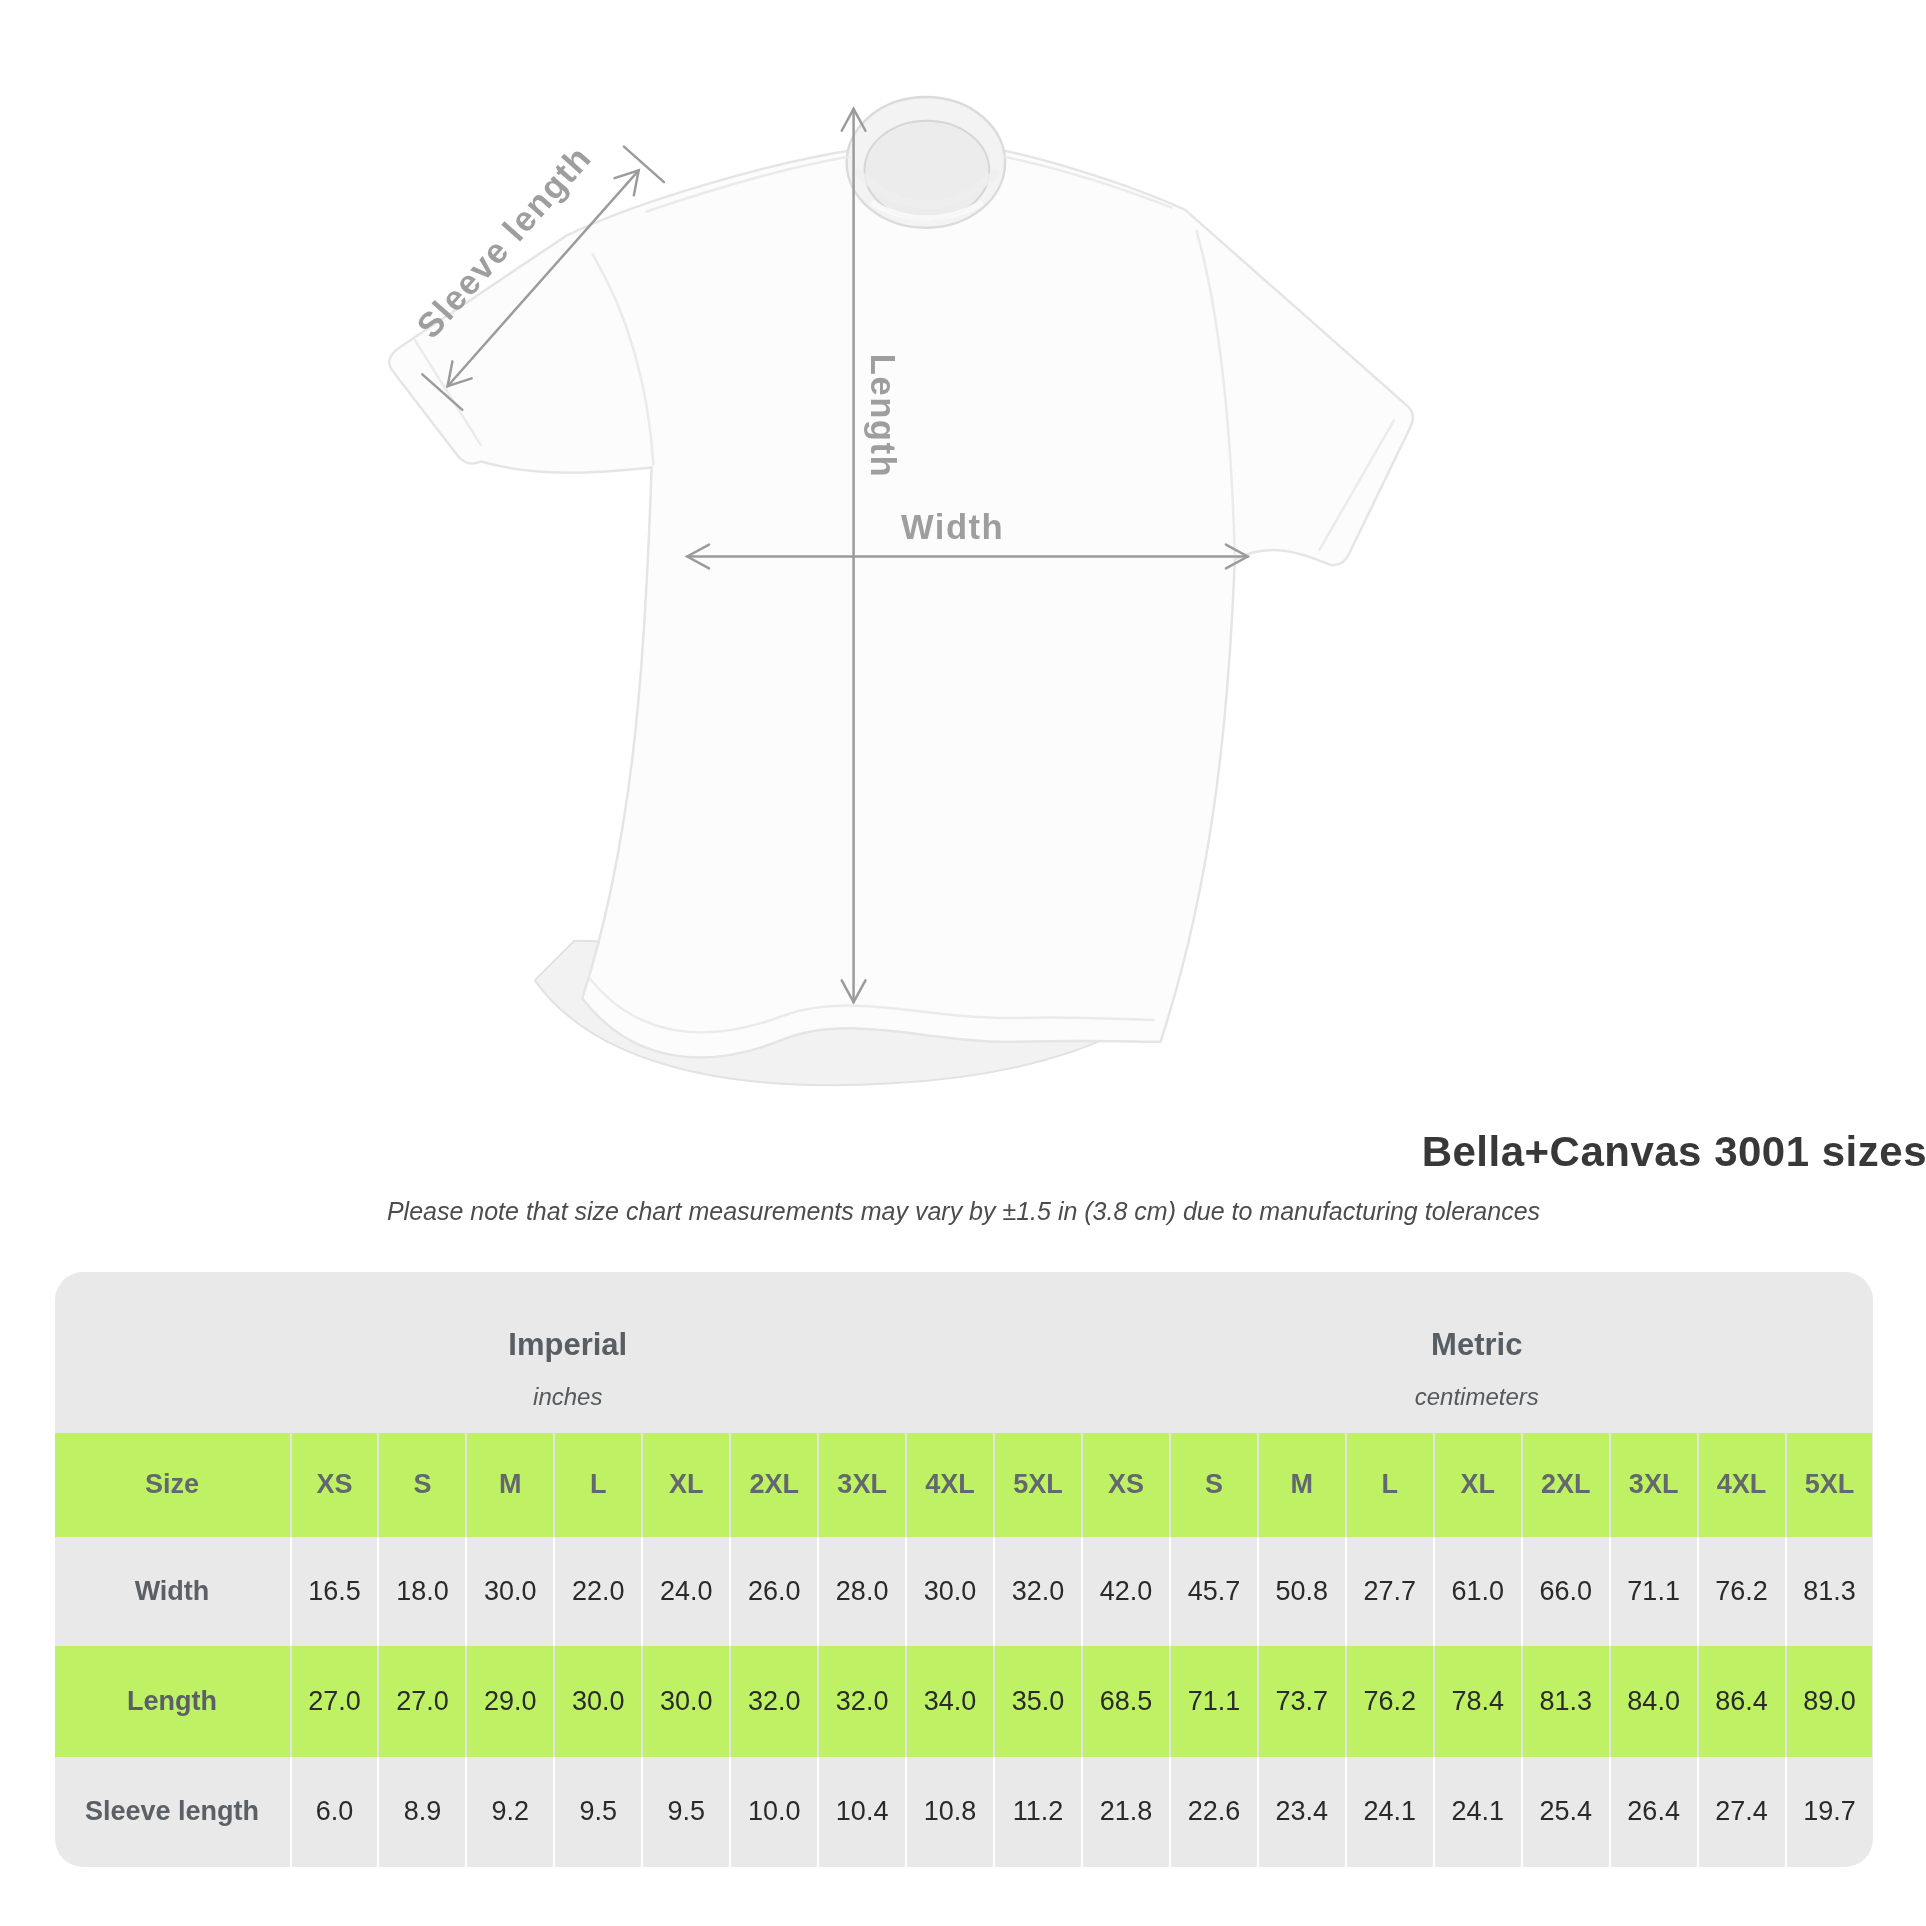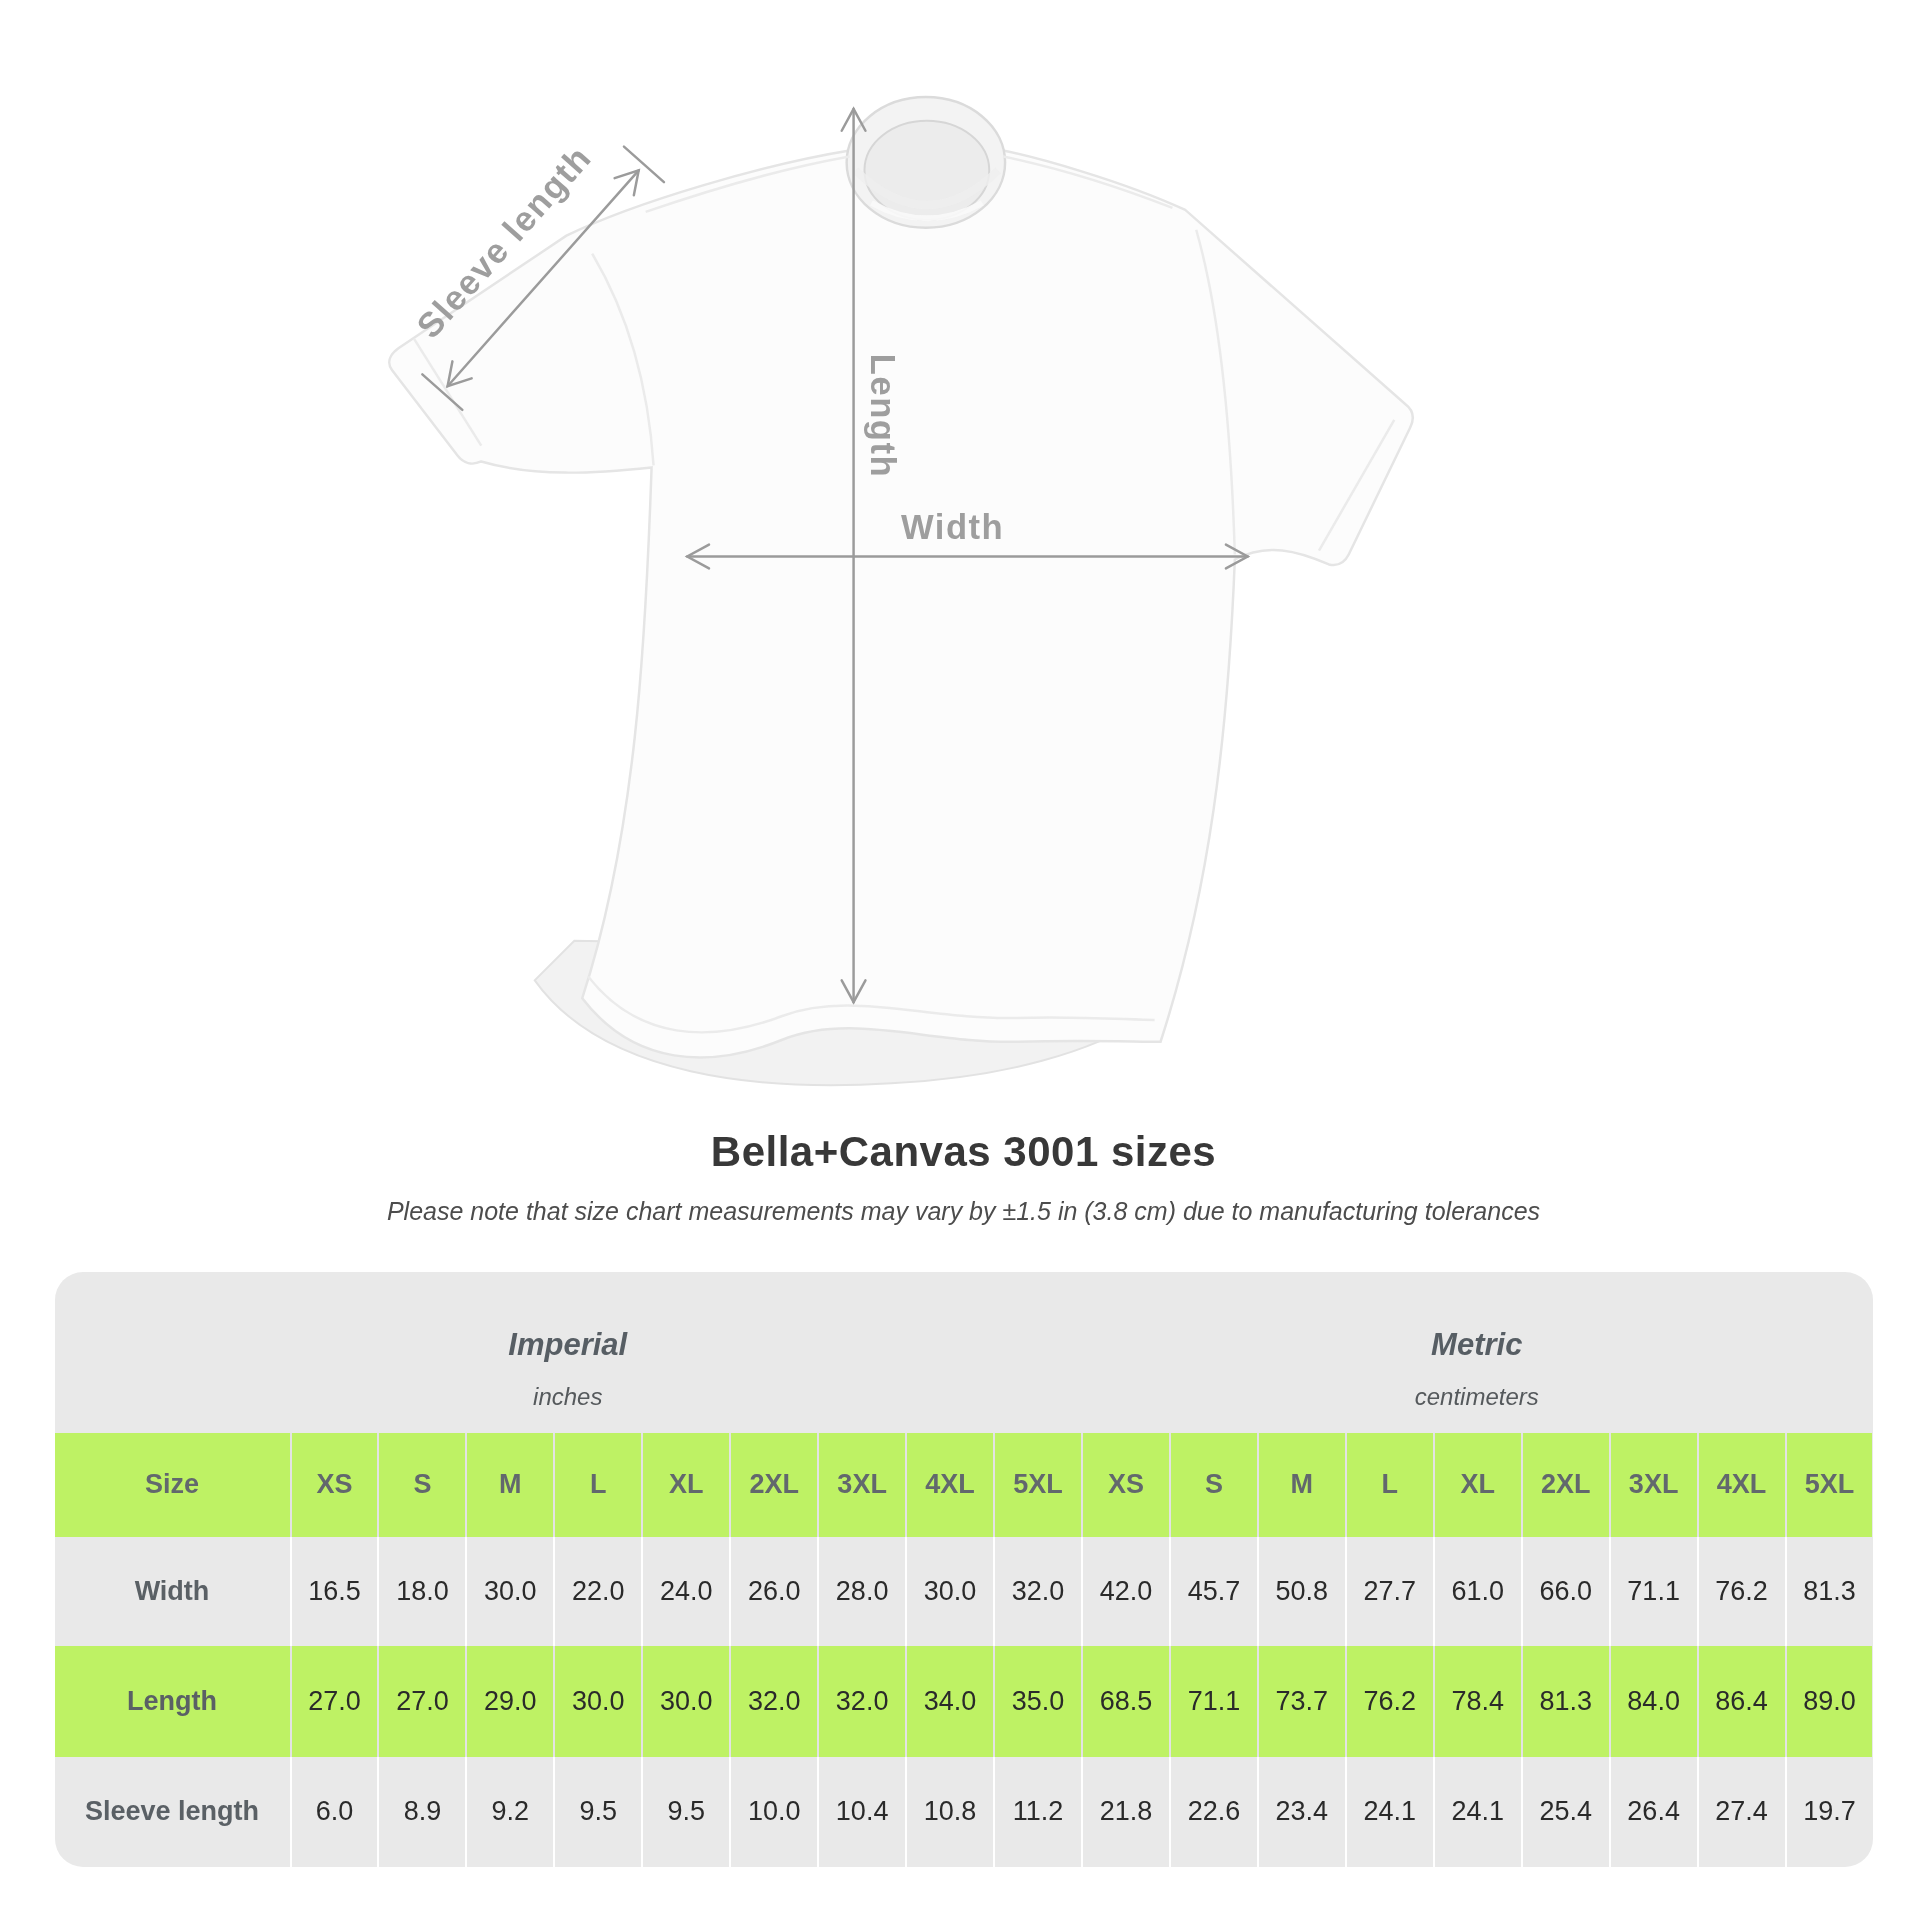--- a/index.html
+++ b/index.html
@@ -5,21 +5,21 @@
   html,body{margin:0;padding:0;background:#ffffff;}
   body{
     width:1927px;height:1927px;
     font-family:"Liberation Sans",sans-serif;
     position:relative;overflow:hidden;
   }
   .shirt-svg{display:block;width:1927px;height:1119px;}
 
   .page-title{
     margin:8px 0 0 0;
-    text-align:center;
+    text-align:right;
     font-size:42px;line-height:1.2;font-weight:bold;
     color:#383838;letter-spacing:0.5px;
   }
   .page-subtitle{
     margin:18px 0 0 0;
     text-align:center;
     font-style:italic;
     font-size:25px;line-height:1.3;
     color:#4c4c4c;
   }
@@ -35,21 +35,21 @@
     grid-template-columns:235px repeat(18, 1fr);
     grid-template-rows:161px 104px 109px 111px 110px;
   }
   .group-cell{
     display:flex;flex-direction:column;align-items:center;
     padding-top:55px;box-sizing:border-box;
   }
   .group-imperial{grid-column:1 / span 10;}
   .group-metric{grid-column:11 / span 9;}
   .group-label{
-    font-size:31px;font-weight:bold;font-style:italic;color:#575e64;
+    font-size:31px;font-weight:bold;color:#575e64;
   }
   .group-sub{
     margin-top:20px;font-size:24px;font-style:italic;color:#55595c;
   }
   .cell{
     display:flex;align-items:center;justify-content:center;
     box-sizing:border-box;
     font-size:27px;color:#2a2a2a;
   }
   .head-cell{font-weight:bold;color:#62686d;}

